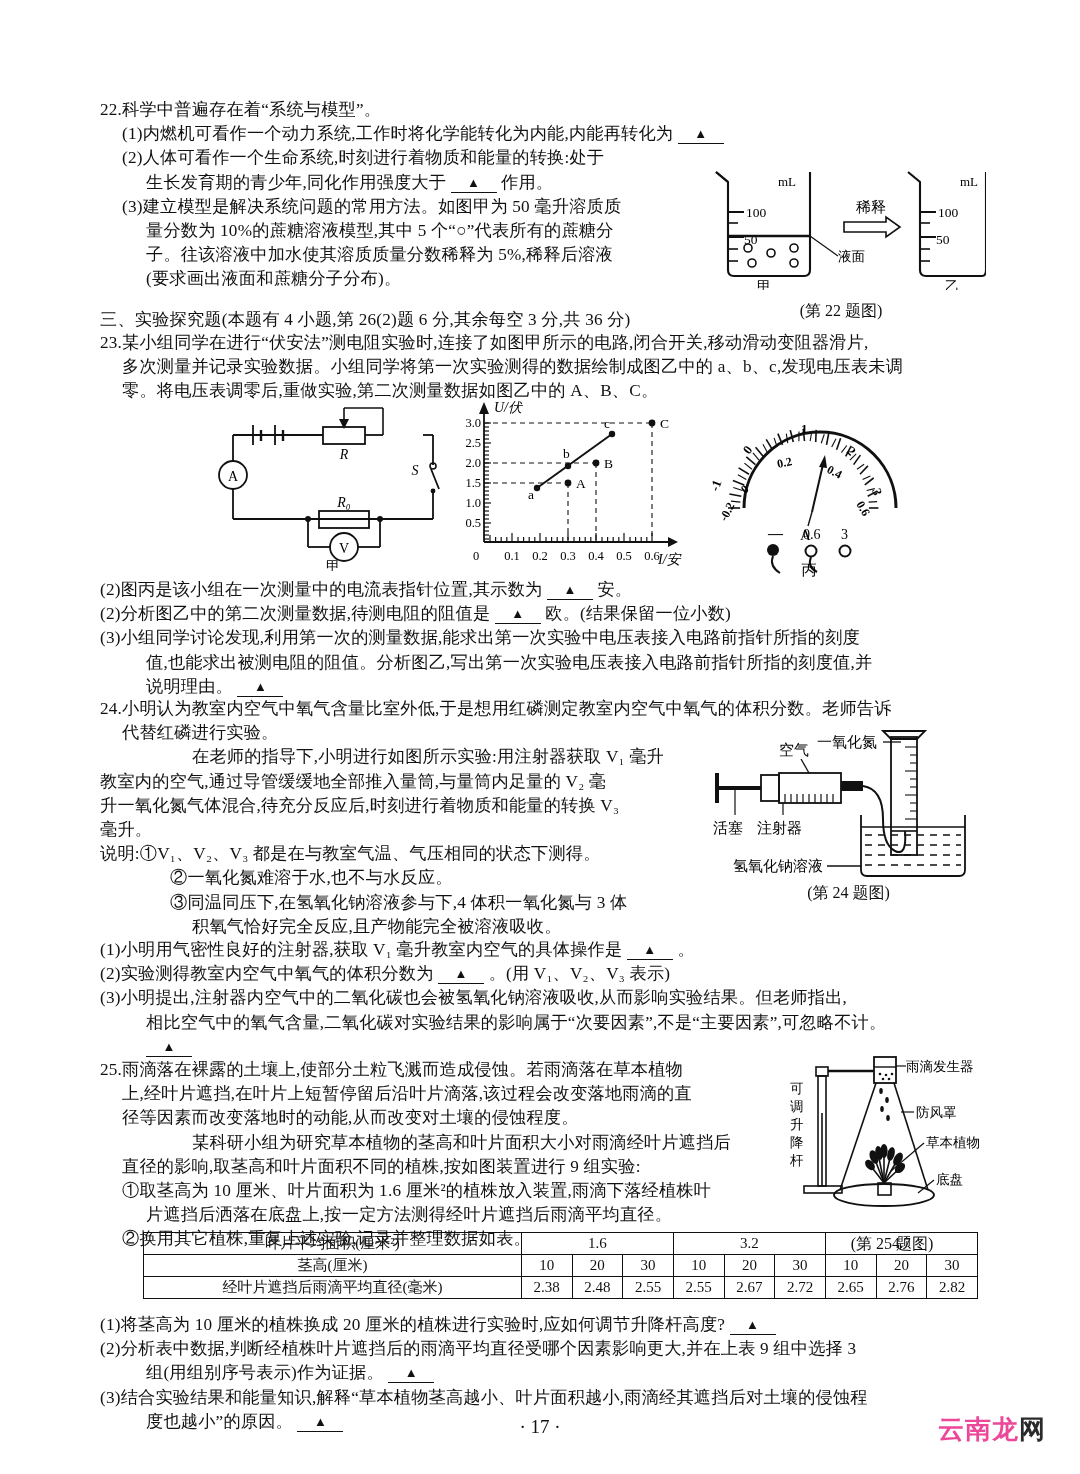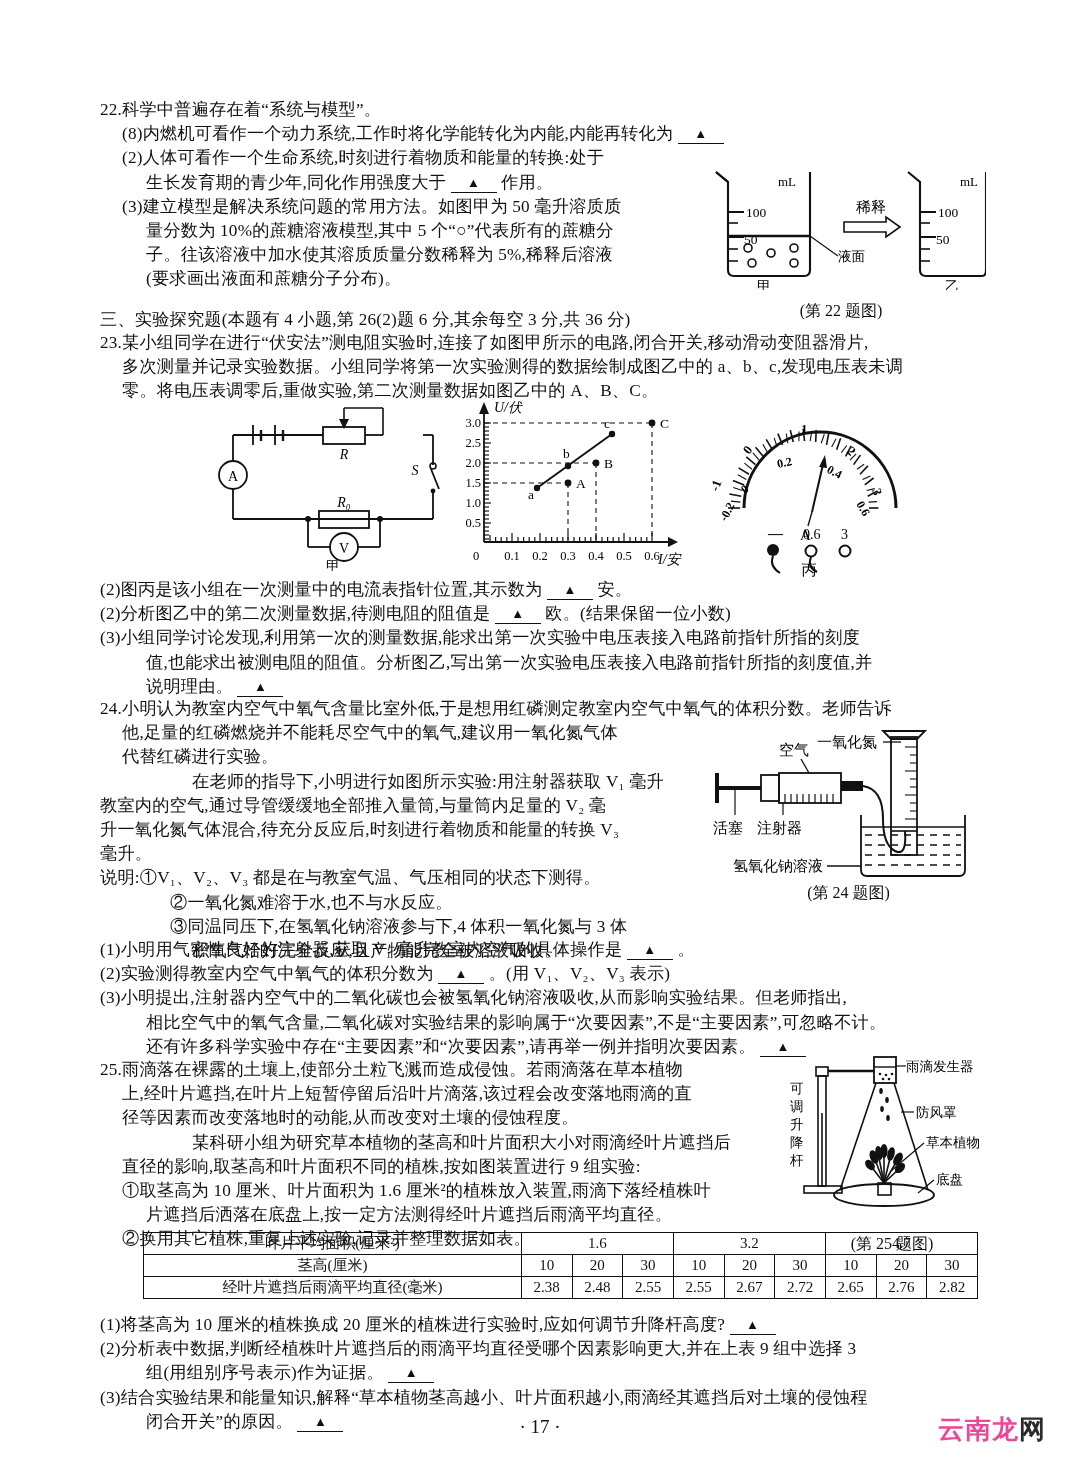--- a/index.html
+++ b/index.html
@@ -43,21 +43,21 @@
   svg{display:block;}
 </style>
 </head>
 <body>
 
 <div class="page">
 
   <div class="col" style="left:100px;top:98px;">
     <div class="ln">22.科学中普遍存在着“系统与模型”。</div>
     <div class="ln ind1">
-      <span>(8)内燃机可看作一个动力系统,工作时将化学能转化为内能,内能再转化为</span>
+      <span>(1)内燃机可看作一个动力系统,工作时将化学能转化为内能,内能再转化为</span>
       <span class="blank"></span>
     </div>
     <div class="ln ind1">(2)人体可看作一个生命系统,时刻进行着物质和能量的转换:处于</div>
     <div class="ln ind2">
       <span>生长发育期的青少年,同化作用强度大于</span>
       <span class="blank"></span>
       <span>作用。</span>
     </div>
     <div class="ln ind1">(3)建立模型是解决系统问题的常用方法。如图甲为 50 毫升溶质质</div>
     <div class="ln ind2">量分数为 10%的蔗糖溶液模型,其中 5 个“○”代表所有的蔗糖分</div>
@@ -384,21 +384,20 @@
     <div class="ln">(3)小组同学讨论发现,利用第一次的测量数据,能求出第一次实验中电压表接入电路前指针所指的刻度</div>
     <div class="ln ind2">值,也能求出被测电阻的阻值。分析图乙,写出第一次实验电压表接入电路前指针所指的刻度值,并</div>
     <div class="ln ind2">
       <span>说明理由。</span>
       <span class="blank"></span>
     </div>
   </div>
 
   <div class="col" style="left:100px;top:697px;">
     <div class="ln">24.小明认为教室内空气中氧气含量比室外低,于是想用红磷测定教室内空气中氧气的体积分数。老师告诉</div>
-    <div class="ln ind1">他,足量的红磷燃烧并不能耗尽空气中的氧气,建议用一氧化氮气体</div>
     <div class="ln ind1">代替红磷进行实验。</div>
     <div class="ln ind4">在老师的指导下,小明进行如图所示实验:用注射器获取 V₁ 毫升</div>
     <div class="ln">教室内的空气,通过导管缓缓地全部推入量筒,与量筒内足量的 V₂ 毫</div>
     <div class="ln">升一氧化氮气体混合,待充分反应后,时刻进行着物质和能量的转换 V₃</div>
     <div class="ln">毫升。</div>
     <div class="ln">说明:①V₁、V₂、V₃ 都是在与教室气温、气压相同的状态下测得。</div>
     <div class="ln ind3">②一氧化氮难溶于水,也不与水反应。</div>
     <div class="ln ind3">③同温同压下,在氢氧化钠溶液参与下,4 体积一氧化氮与 3 体</div>
     <div class="ln ind4">积氧气恰好完全反应,且产物能完全被溶液吸收。</div>
   </div>
@@ -475,21 +474,20 @@
       <span>。</span>
     </div>
     <div class="ln">
       <span>(2)实验测得教室内空气中氧气的体积分数为</span>
       <span class="blank"></span>
       <span>。(用 V₁、V₂、V₃ 表示)</span>
     </div>
     <div class="ln">(3)小明提出,注射器内空气中的二氧化碳也会被氢氧化钠溶液吸收,从而影响实验结果。但老师指出,</div>
     <div class="ln ind2">相比空气中的氧气含量,二氧化碳对实验结果的影响属于“次要因素”,不是“主要因素”,可忽略不计。</div>
     <div class="ln ind2">
-      <span>还有许多科学实验中存在“主要因素”和“次要因素”,请再举一例并指明次要因素。</span>
       <span class="blank"></span>
     </div>
   </div>
 
   <div class="col" style="left:100px;top:1058px;">
     <div class="ln">25.雨滴落在裸露的土壤上,使部分土粒飞溅而造成侵蚀。若雨滴落在草本植物</div>
     <div class="ln ind1">上,经叶片遮挡,在叶片上短暂停留后沿叶片滴落,该过程会改变落地雨滴的直</div>
     <div class="ln ind1">径等因素而改变落地时的动能,从而改变对土壤的侵蚀程度。</div>
     <div class="ln ind4">某科研小组为研究草本植物的茎高和叶片面积大小对雨滴经叶片遮挡后</div>
     <div class="ln ind1">直径的影响,取茎高和叶片面积不同的植株,按如图装置进行 9 组实验:</div>
@@ -605,21 +603,21 @@
       <span>(1)将茎高为 10 厘米的植株换成 20 厘米的植株进行实验时,应如何调节升降杆高度?</span>
       <span class="blank"></span>
     </div>
     <div class="ln">(2)分析表中数据,判断经植株叶片遮挡后的雨滴平均直径受哪个因素影响更大,并在上表 9 组中选择 3</div>
     <div class="ln ind2">
       <span>组(用组别序号表示)作为证据。</span>
       <span class="blank"></span>
     </div>
     <div class="ln">(3)结合实验结果和能量知识,解释“草本植物茎高越小、叶片面积越小,雨滴经其遮挡后对土壤的侵蚀程</div>
     <div class="ln ind2">
-      <span>闭合开关”的原因。</span>
+      <span>度也越小”的原因。</span>
       <span class="blank"></span>
     </div>
   </div>
 
   <div class="pagenum" style="top:1416px;">· 17 ·</div>
 
   <div class="wm" style="left:938px;top:1412px;">
     <span class="o">云南</span><span class="o">龙</span><span class="k">网</span>
   </div>
 

